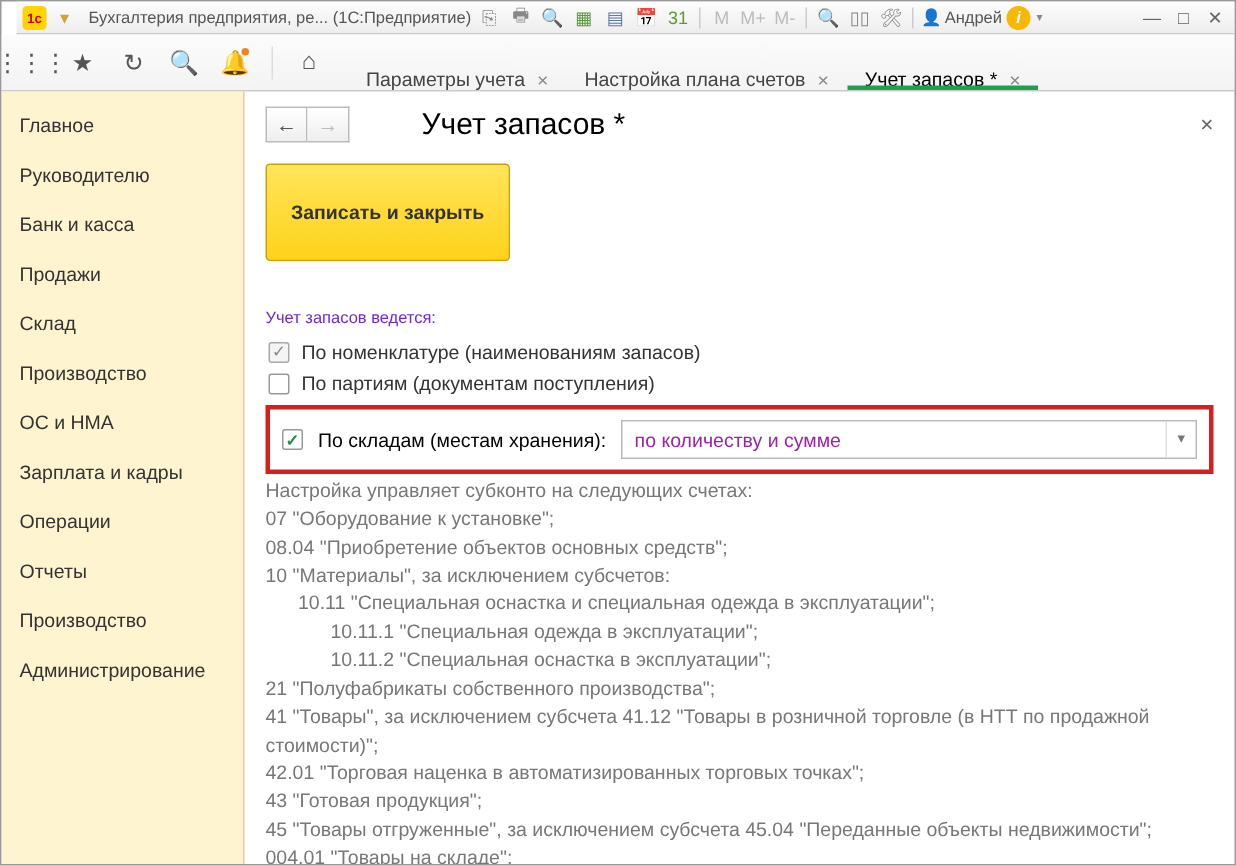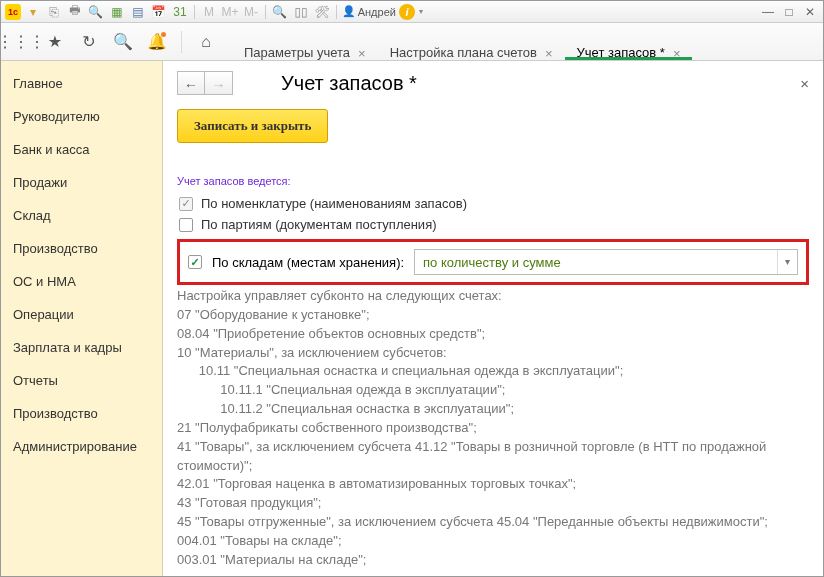--- a/index.html
+++ b/index.html
@@ -1,20 +1,20 @@
 <!DOCTYPE html>
 <html><head>
 <meta charset="utf-8">
 <style>
   * { box-sizing: border-box; margin: 0; padding: 0; }
   html, body { width: 824px; height: 577px; overflow: hidden; font-family: Arial, sans-serif; font-size: 13px; background: #fff; }
   body { border: 1px solid #999; }
 
   
-  .titlebar { height: 22px; background: linear-gradient(#fdfdfd,#ededed); display: flex; align-items: center; padding: 0 4px; border-bottom: 1px solid #ccc; gap: 3px; }
+  .titlebar { height: 22px; background: linear-gradient(#fdfdfd,#ededed); display: flex; align-items: center; padding: 0 4px; border-bottom: 1px solid #ccc; gap: 3px; margin-left: 10px; }
   .app-icon { width: 16px; height: 16px; background: #ffd400; border-radius: 3px; display:flex; align-items:center; justify-content:center; font-size:9px; font-weight:bold; color:#c00; }
   .title-text { font-size: 11px; color: #555; margin-left: 4px; flex: 0 0 auto; }
   .title-spacer { flex: 1; }
   .tb-icon { width: 18px; height: 18px; display:flex; align-items:center; justify-content:center; color:#888; font-size:12px; }
   .tb-icon.green { color:#5a9a3a; }
   .tb-icon.blue { color:#5a7aaa; }
   .tb-icon.orange { color:#d8a030; }
   .tb-sep { width:1px; height:14px; background:#ccc; margin:0 2px; }
   .user-label { font-size:11px; color:#555; display:flex; align-items:center; gap:2px; }
   .info-icon { width:16px; height:16px; border-radius:50%; background:#f8b800; color:#fff; display:flex; align-items:center; justify-content:center; font-size:11px; font-style:italic; font-weight:bold; }
@@ -36,42 +36,43 @@
   .sidebar { width: 162px; background: #fef4d0; border-right: 1px solid #d8d0b0; padding-top: 6px; overflow:hidden; }
   .sidebar .item { padding: 9px 12px; font-size: 13px; color: #333; cursor:default; }
   .content { flex:1; padding: 10px 14px 0 14px; overflow:hidden; position:relative; }
 
   .page-header { display:flex; align-items:center; margin-bottom: 14px; }
   .nav-back, .nav-fwd { width: 28px; height: 24px; border:1px solid #bbb; background:linear-gradient(#fff,#eee); display:flex; align-items:center; justify-content:center; font-size:14px; color:#555; }
   .nav-fwd { border-left:none; color:#bbb; }
   .page-title { font-size: 20px; margin-left: 48px; }
   .close-page { position:absolute; right:14px; top:14px; color:#666; font-size:15px; }
 
-  .save-btn { display:inline-block; background: linear-gradient(#ffe55a,#ffd21a); border:1px solid #d0a000; border-radius:3px; padding: 8px 16px; font-size:13px; font-weight:bold; color:#333; margin-bottom: 16px; font-family: Liberation Serif, serif; }
+  .save-btn { display:inline-block; background: linear-gradient(#ffe55a,#ffd21a); border:1px solid #d0a000; border-radius:3px; padding: 24px 16px; font-size:13px; font-weight:bold; color:#333; margin-bottom: 16px; }
 
   .section-title { font-size:11px; color:#6d28d9; margin-bottom:6px;margin-top:16px; }
   .opt-row { display:flex; align-items:center; gap:8px; padding:3px 0 3px 2px; font-size:13px; color:#333; }
   .check { width:14px; height:14px; border:1px solid #999; border-radius:2px; display:flex; align-items:center; justify-content:center; font-size:11px; color:#fff; background:#fff; flex-shrink:0; }
   .check.locked { border-color:#aaa; background:#f4f4f4; color:#888; }
   .check.checked { background:#fff; color:#1a9048; font-weight:bold; }
 
   .redbox { border: 3px solid #d81e1e; padding: 7px 8px; margin-top:4px; display:flex; align-items:center; gap:10px; }
   .select-wrap { flex:1; display:flex; align-items:center; border:1px solid #bbb; height:26px; background:#fff; }
-  .select-text { flex:1; padding:0 8px; font-size:13px; color:#4d7c0f; }
+  .select-text { flex:1; padding:0 8px; font-size:13px; color:#a21caf; }
   .select-drop { width:20px; border-left:1px solid #ddd; text-align:center; font-size:10px; color:#777; line-height:24px; }
 
   .help-text { margin-top: 2px; color:#777; font-size:13px; line-height:1.45; }
   .help-text div { white-space:pre-wrap; }
 </style>
 </head>
 <body>
 
 <div class="titlebar">
   <div class="app-icon">1c</div>
   <div class="tb-icon orange">▾</div>
+  <span class="title-text">Бухгалтерия предприятия, ре...   (1С:Предприятие)</span>
   <div class="tb-icon">⎘</div>
   <div class="tb-icon">🖶</div>
   <div class="tb-icon">🔍</div>
   <div class="tb-icon green">▦</div>
   <div class="tb-icon blue">▤</div>
   <div class="tb-icon">📅</div>
   <div class="tb-icon green">31</div>
   <div class="tb-sep"></div>
   <div class="tb-icon" style="color:#bbb">M</div>
   <div class="tb-icon" style="color:#bbb">M+</div>
@@ -116,22 +117,22 @@
 
 <div class="body">
   <div class="sidebar" id="sidebar">
       <div class="item">Главное</div>
       <div class="item">Руководителю</div>
       <div class="item">Банк и касса</div>
       <div class="item">Продажи</div>
       <div class="item">Склад</div>
       <div class="item">Производство</div>
       <div class="item">ОС и НМА</div>
+      <div class="item">Зарплата и кадры</div>
       <div class="item">Операции</div>
-      <div class="item">Зарплата и кадры</div>
       <div class="item">Отчеты</div>
       <div class="item">Производство</div>
       <div class="item">Администрирование</div>
     </div>
   <div class="content">
     <div class="close-page">×</div>
     <div class="page-header">
       <div class="nav-back">←</div>
       <div class="nav-fwd">→</div>
       <div class="page-title">Учет запасов *</div>

